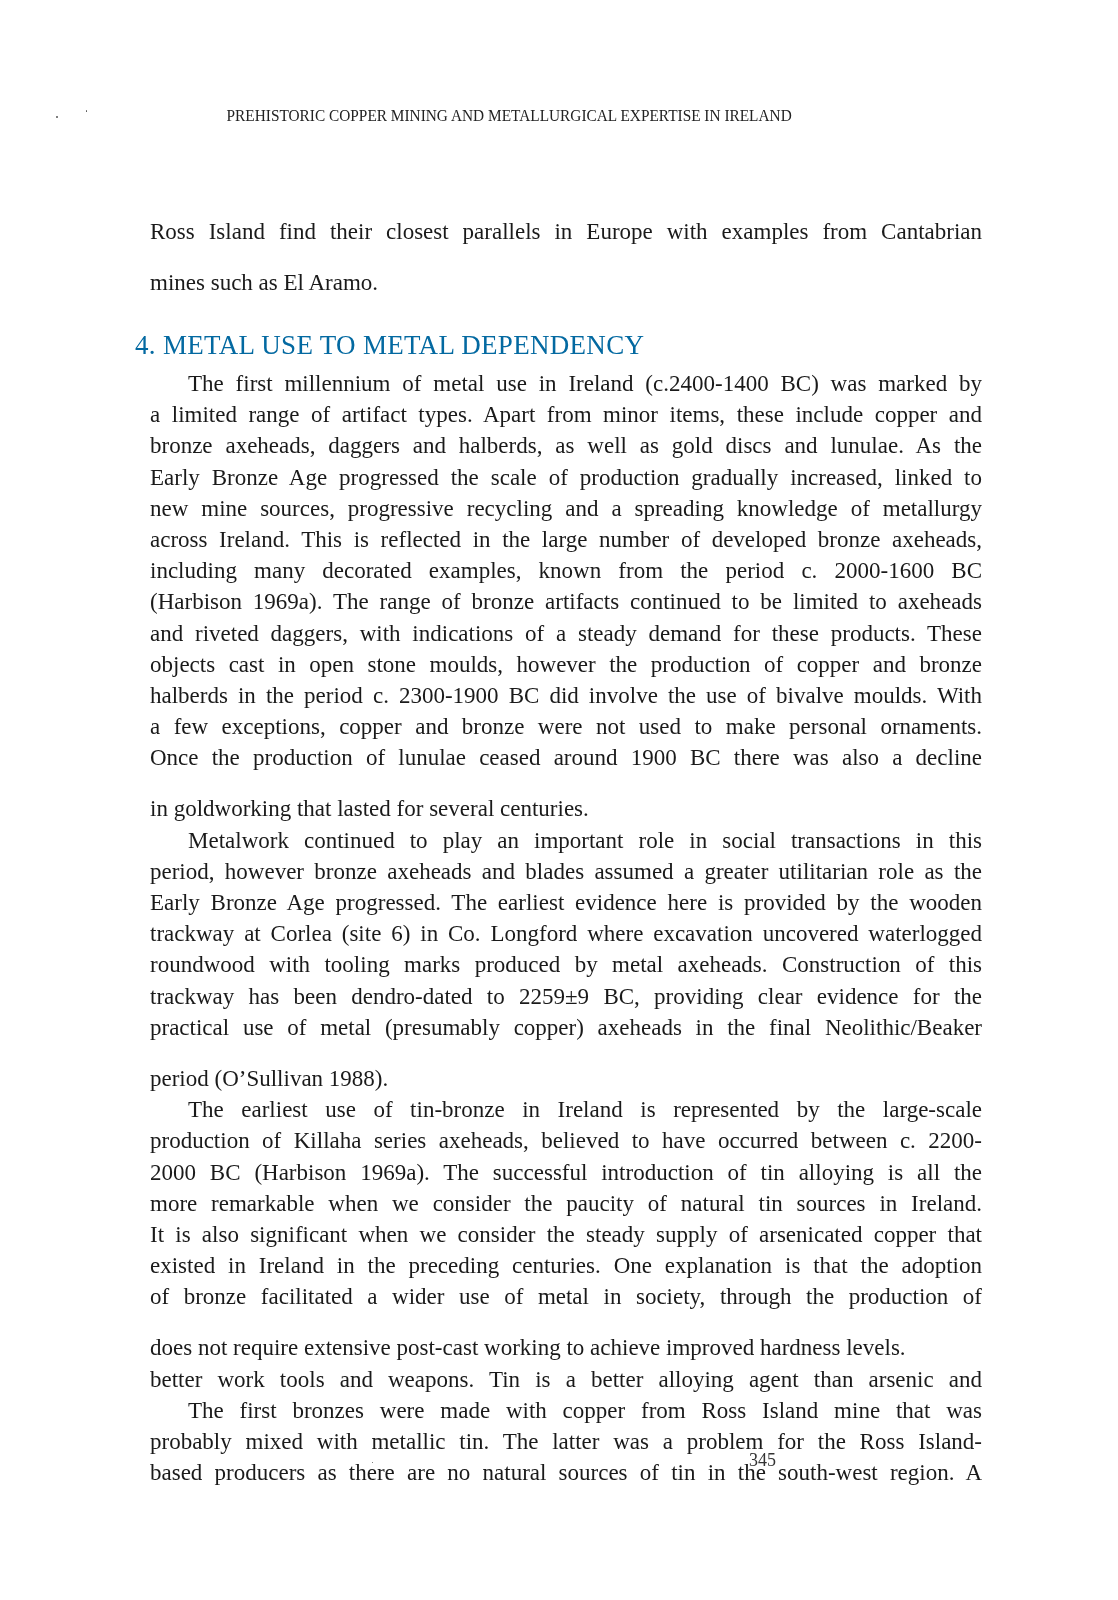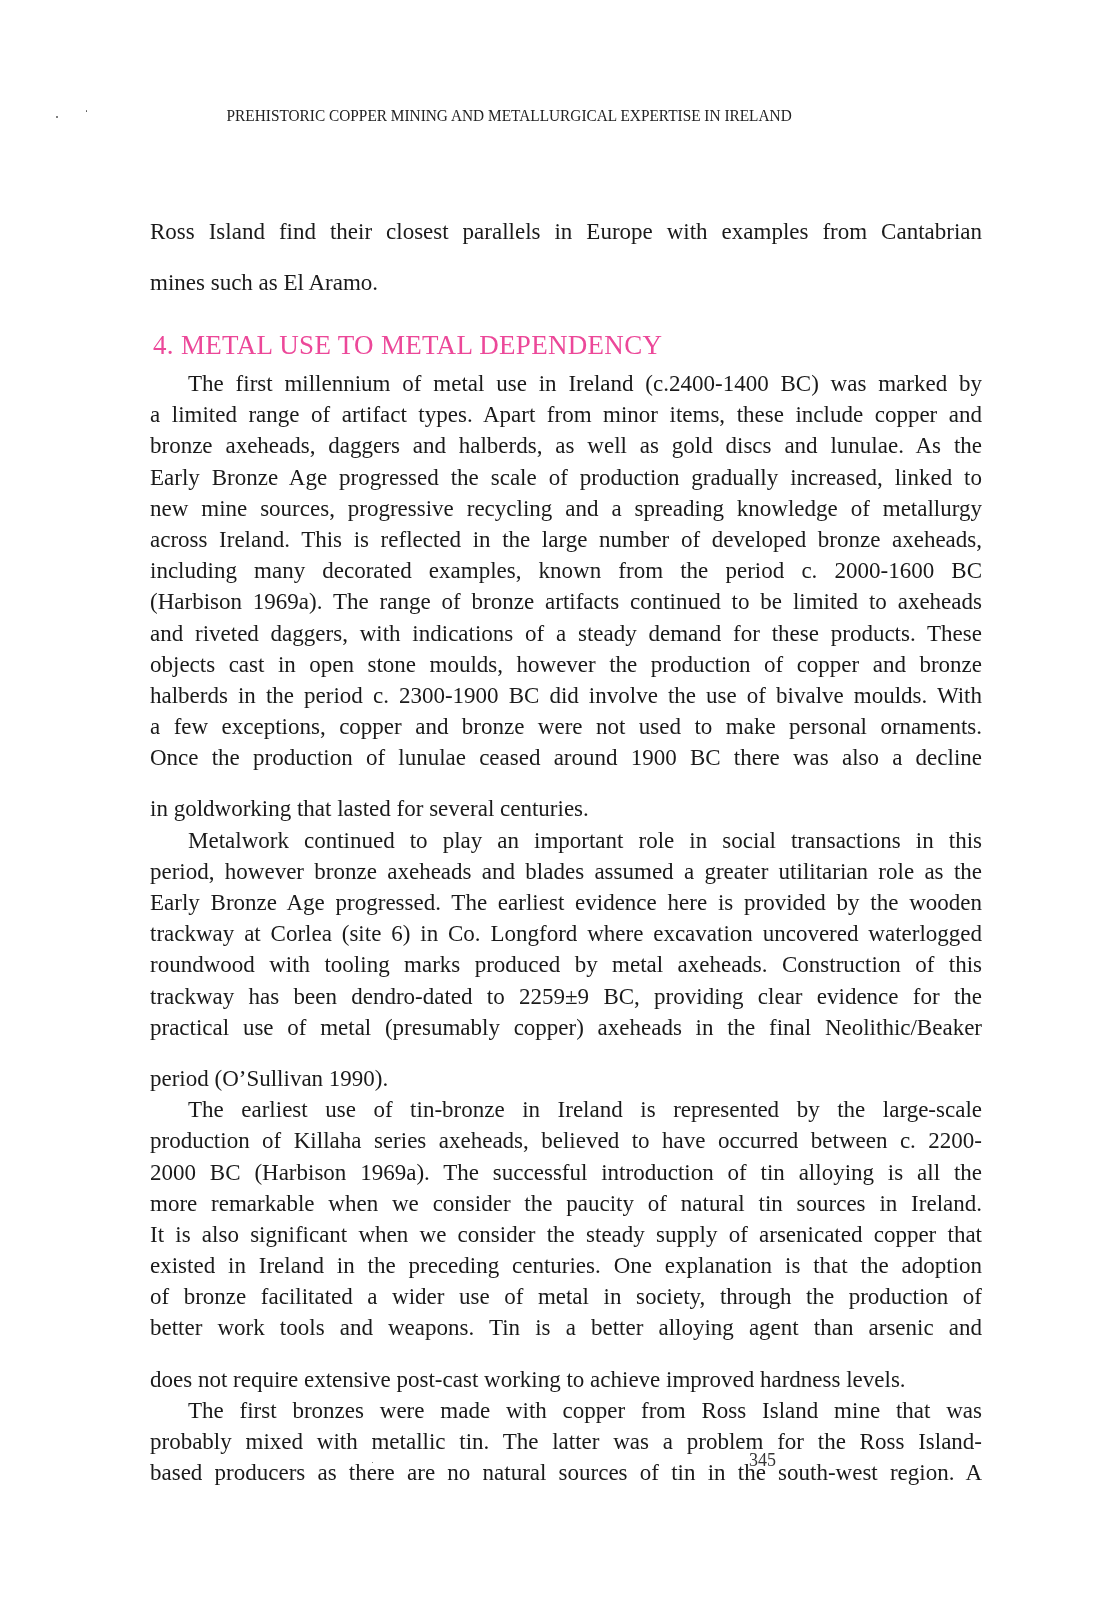--- a/index.html
+++ b/index.html
@@ -57,25 +57,25 @@
       margin-top: 20px;
     }
     .line.indent {
       padding-left: 38px;
     }
     #intro {
       top: 216px;
     }
     .section-heading {
       position: absolute;
-      left: 153px;
+      left: 135px;
       top: 330px;
       font-size: 27px;
       letter-spacing: 0.3px;
-      color: #ec4899;
+      color: #0369a1;
       white-space: nowrap;
     }
     #section-body {
       top: 368px;
     }
     .folio {
       position: absolute;
       top: 1450px;
       right: 154px;
       font-size: 18px;
@@ -118,32 +118,32 @@
         <span class="line last">in goldworking that lasted for several centuries.</span>
       </div>
       <div>
         <span class="line indent">Metalwork continued to play an important role in social transactions in this</span>
         <span class="line">period, however bronze axeheads and blades assumed a greater utilitarian role as the</span>
         <span class="line">Early Bronze Age progressed. The earliest evidence here is provided by the wooden</span>
         <span class="line">trackway at Corlea (site 6) in Co. Longford where excavation uncovered waterlogged</span>
         <span class="line">roundwood with tooling marks produced by metal axeheads. Construction of this</span>
         <span class="line">trackway has been dendro-dated to 2259±9 BC, providing clear evidence for the</span>
         <span class="line">practical use of metal (presumably copper) axeheads in the final Neolithic/Beaker</span>
-        <span class="line last">period (O’Sullivan 1990).</span>
+        <span class="line last">period (O’Sullivan 1988).</span>
       </div>
       <div>
         <span class="line indent">The earliest use of tin-bronze in Ireland is represented by the large-scale</span>
         <span class="line">production of Killaha series axeheads, believed to have occurred between c. 2200-</span>
         <span class="line">2000 BC (Harbison 1969a). The successful introduction of tin alloying is all the</span>
         <span class="line">more remarkable when we consider the paucity of natural tin sources in Ireland.</span>
         <span class="line">It is also significant when we consider the steady supply of arsenicated copper that</span>
         <span class="line">existed in Ireland in the preceding centuries. One explanation is that the adoption</span>
         <span class="line">of bronze facilitated a wider use of metal in society, through the production of</span>
+        <span class="line last">does not require extensive post-cast working to achieve improved hardness levels.</span>
         <span class="line">better work tools and weapons. Tin is a better alloying agent than arsenic and</span>
-        <span class="line last">does not require extensive post-cast working to achieve improved hardness levels.</span>
       </div>
       <div>
         <span class="line indent">The first bronzes were made with copper from Ross Island mine that was</span>
         <span class="line">probably mixed with metallic tin. The latter was a problem for the Ross Island-</span>
         <span class="line">based producers as there are no natural sources of tin in the south-west region. A</span>
       </div>
     </div>
 
   <div class="folio">345</div>
 </div>

